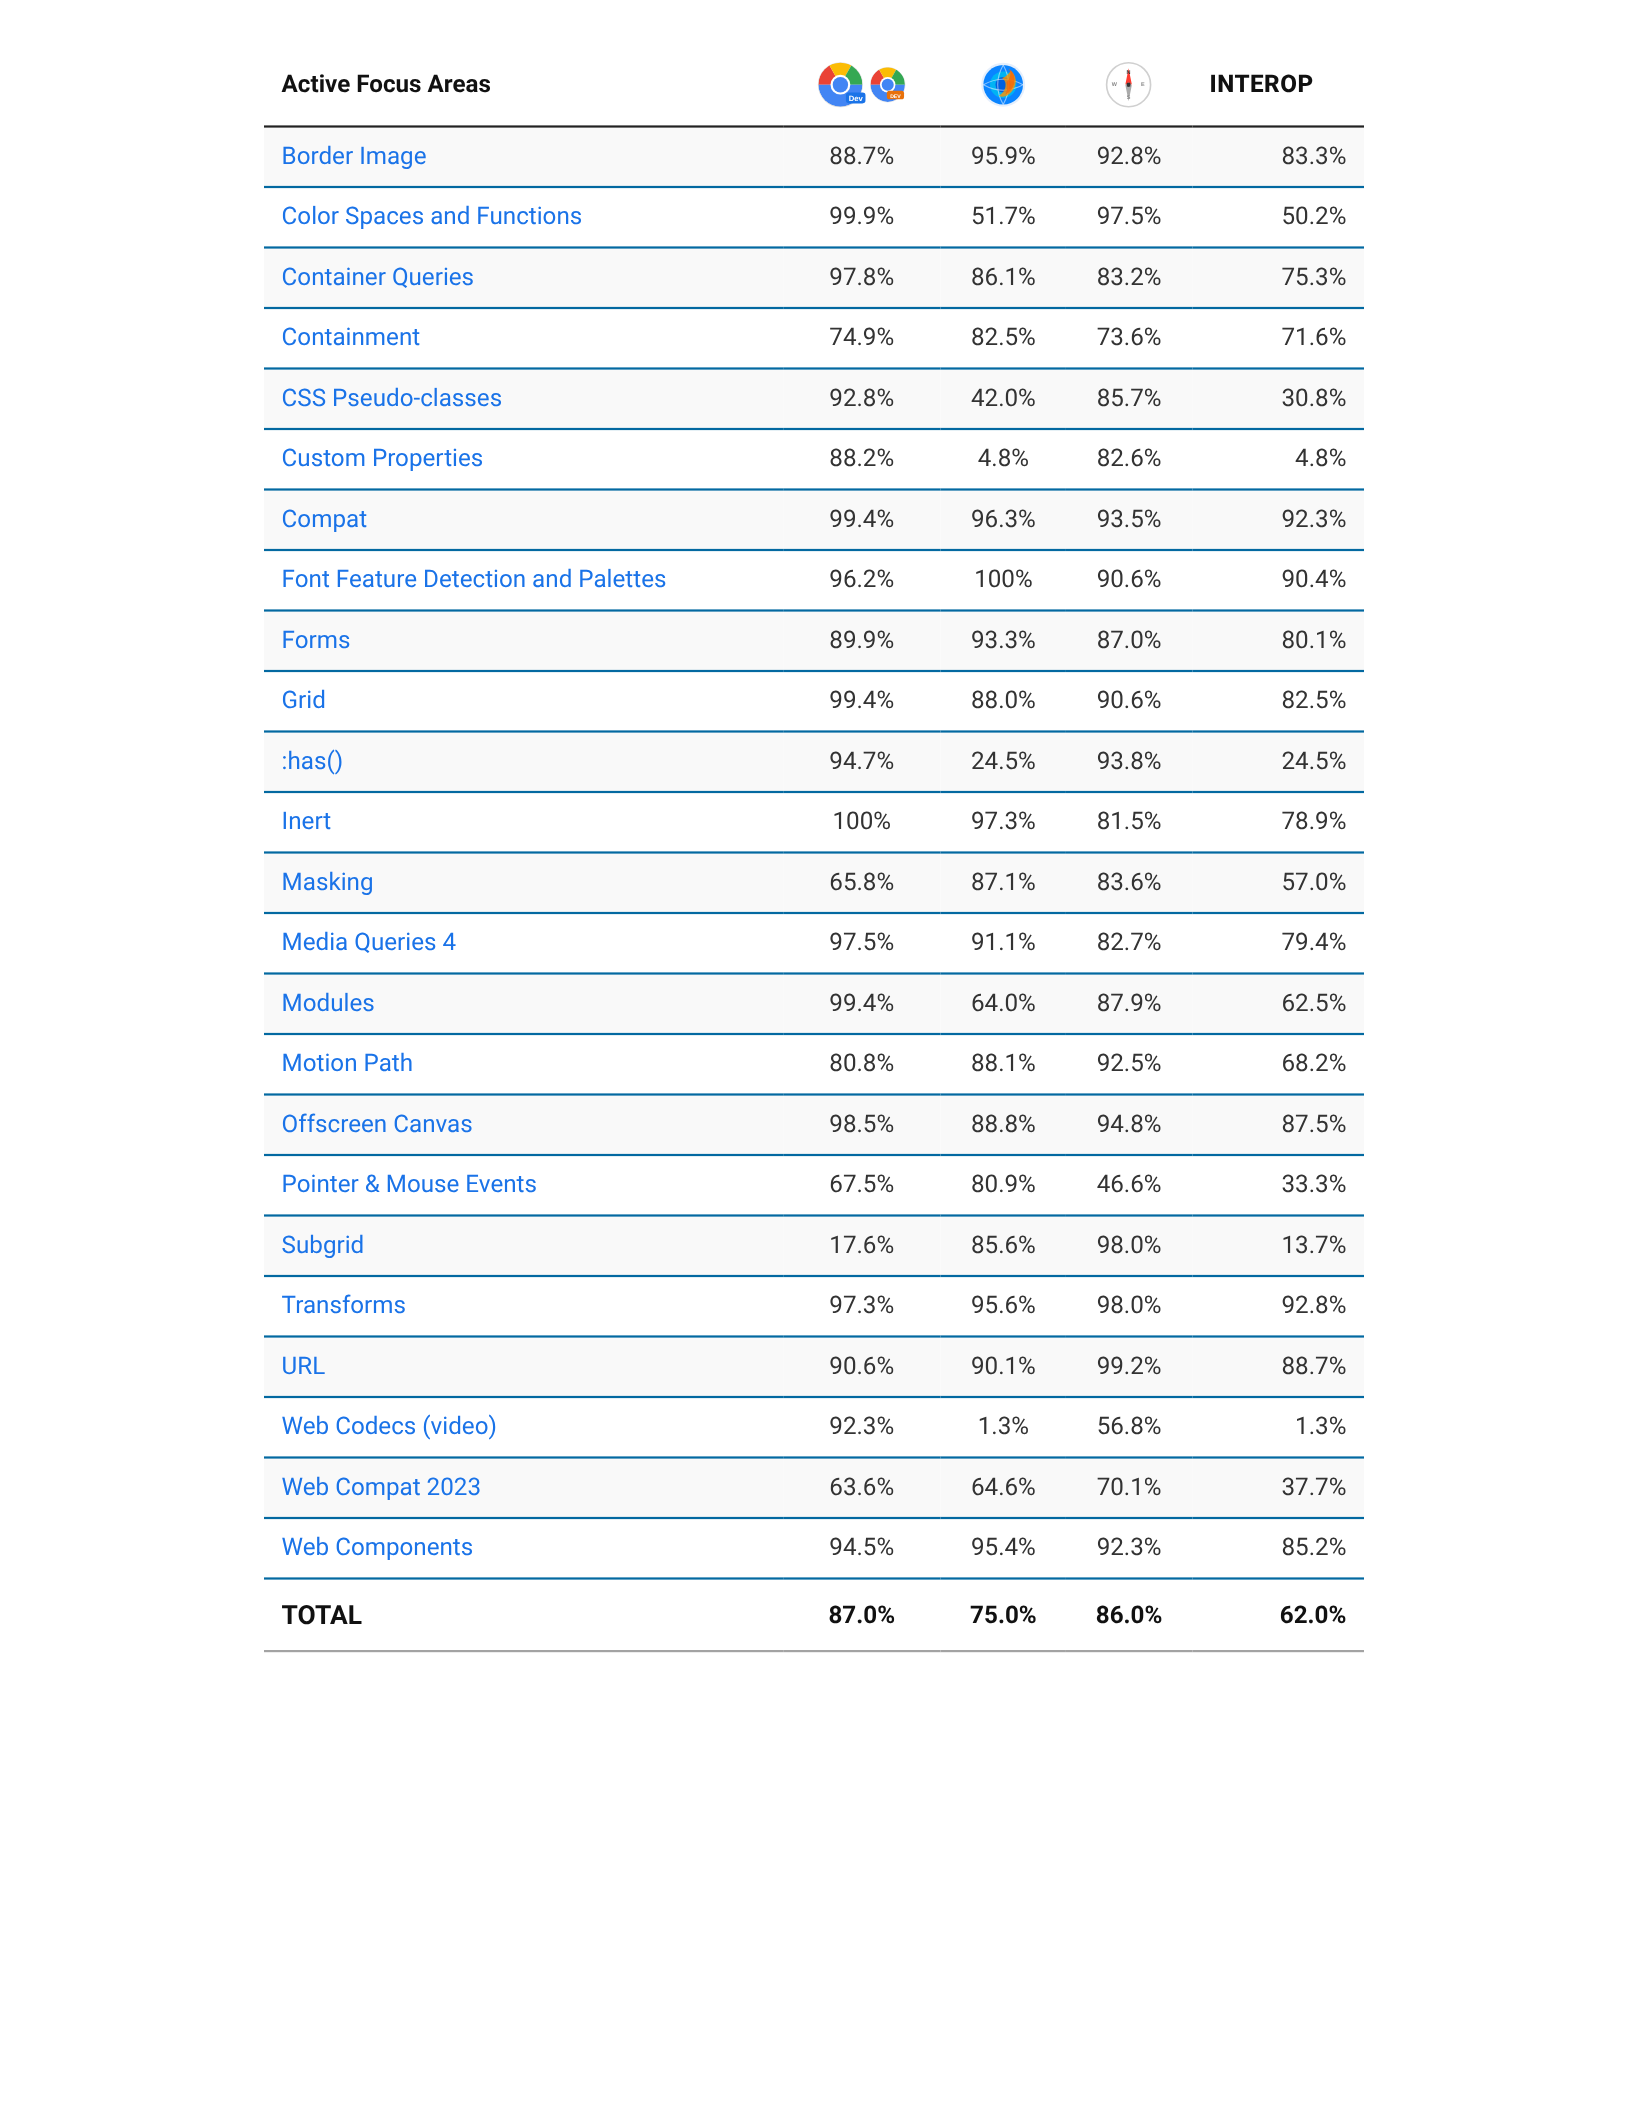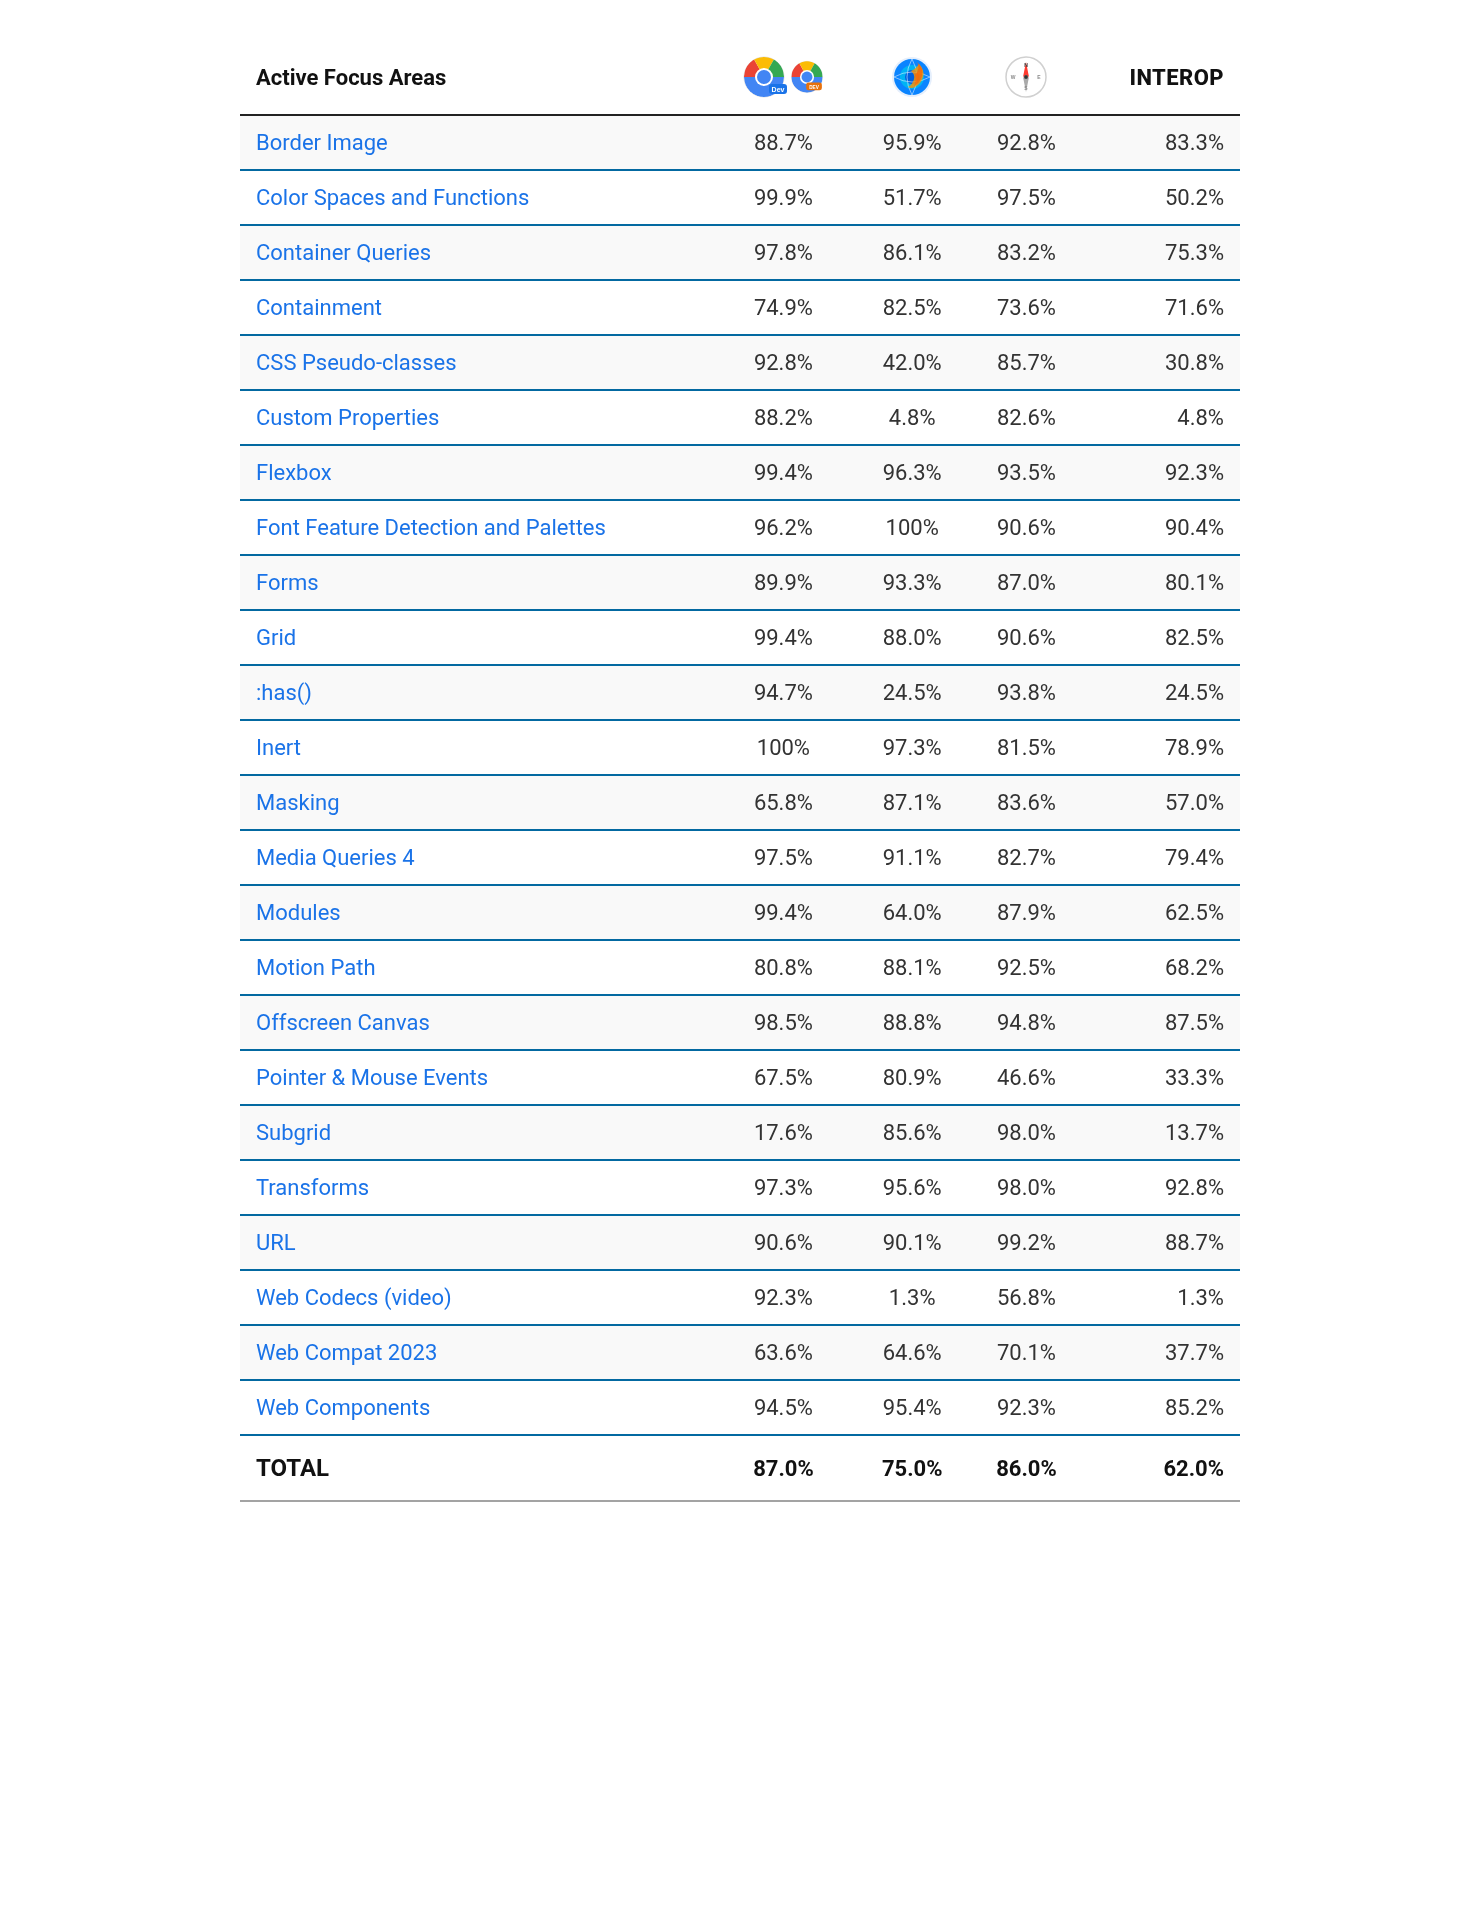--- a/index.html
+++ b/index.html
@@ -42,21 +42,21 @@
       font-weight: 700;
       color: #111;
       text-align: left;
     }
 
     thead th.numeric {
       text-align: center;
     }
 
     thead th.interop {
-      text-align: right;
+      text-align: left;
       font-size: 22px;
       font-weight: 800;
       letter-spacing: 0.02em;
     }
 
     .browser-icon {
       display: flex;
       align-items: center;
       justify-content: center;
     }
@@ -259,21 +259,21 @@
             <td class="interop-val">30.8%</td>
           </tr>
           <tr>
             <td class="feature-name">Custom Properties</td>
             <td class="numeric">88.2%</td>
             <td class="numeric">4.8%</td>
             <td class="numeric">82.6%</td>
             <td class="interop-val">4.8%</td>
           </tr>
           <tr>
-            <td class="feature-name">Flexbox</td>
+            <td class="feature-name">Compat</td>
             <td class="numeric">99.4%</td>
             <td class="numeric">96.3%</td>
             <td class="numeric">93.5%</td>
             <td class="interop-val">92.3%</td>
           </tr>
           <tr>
             <td class="feature-name">Font Feature Detection and Palettes</td>
             <td class="numeric">96.2%</td>
             <td class="numeric">100%</td>
             <td class="numeric">90.6%</td>

